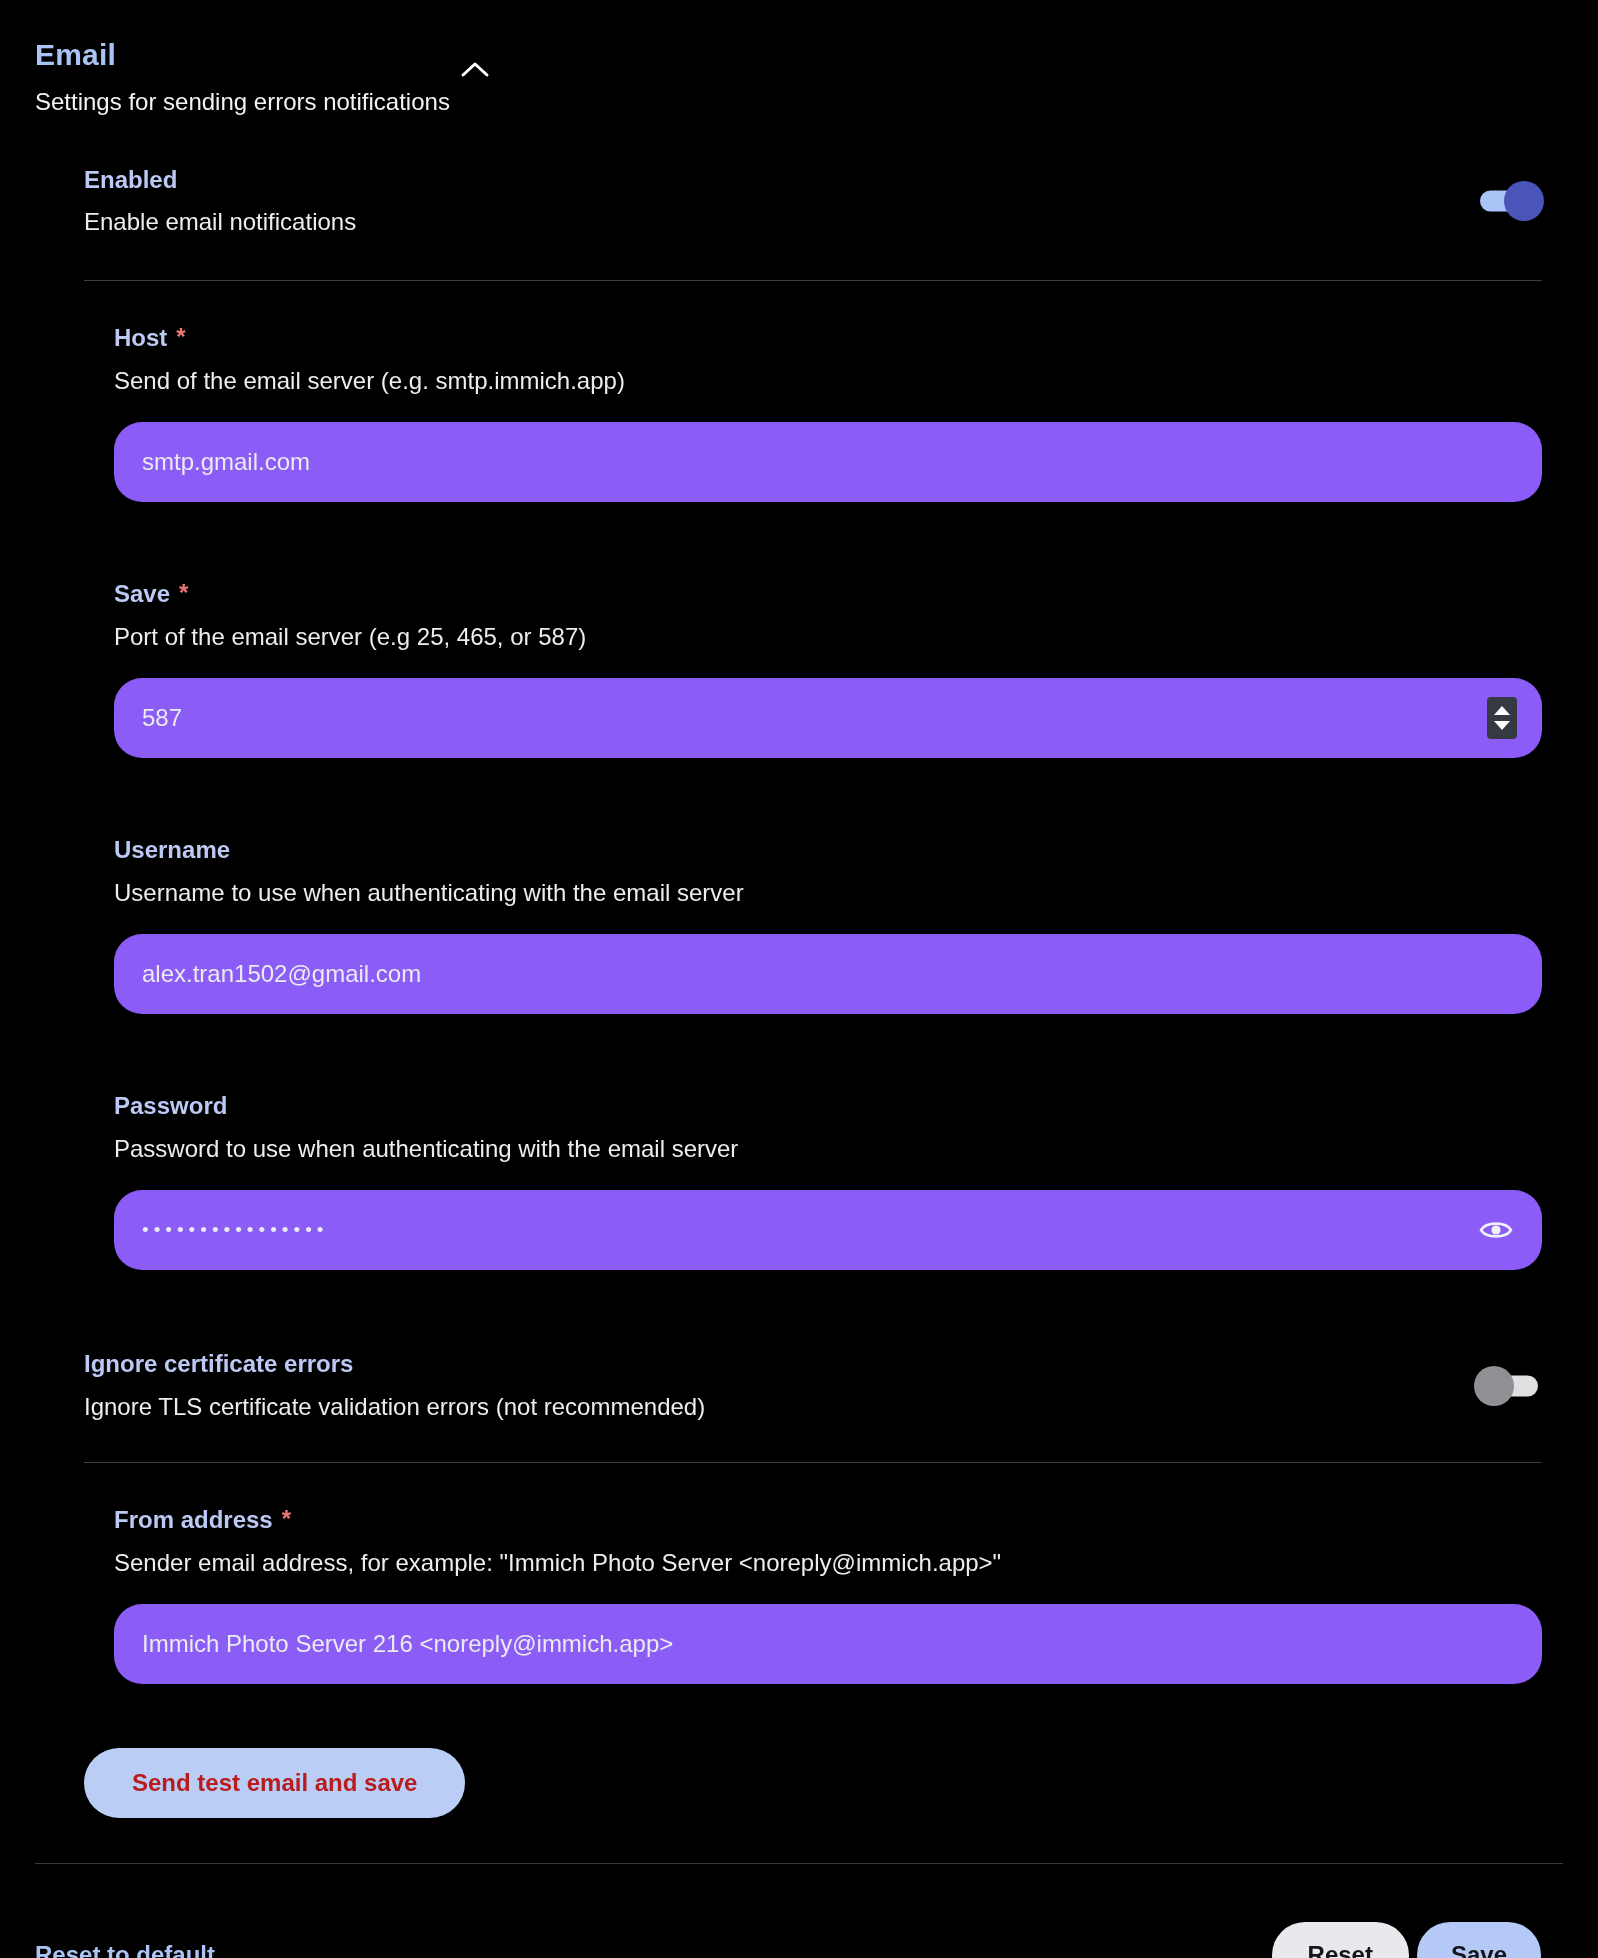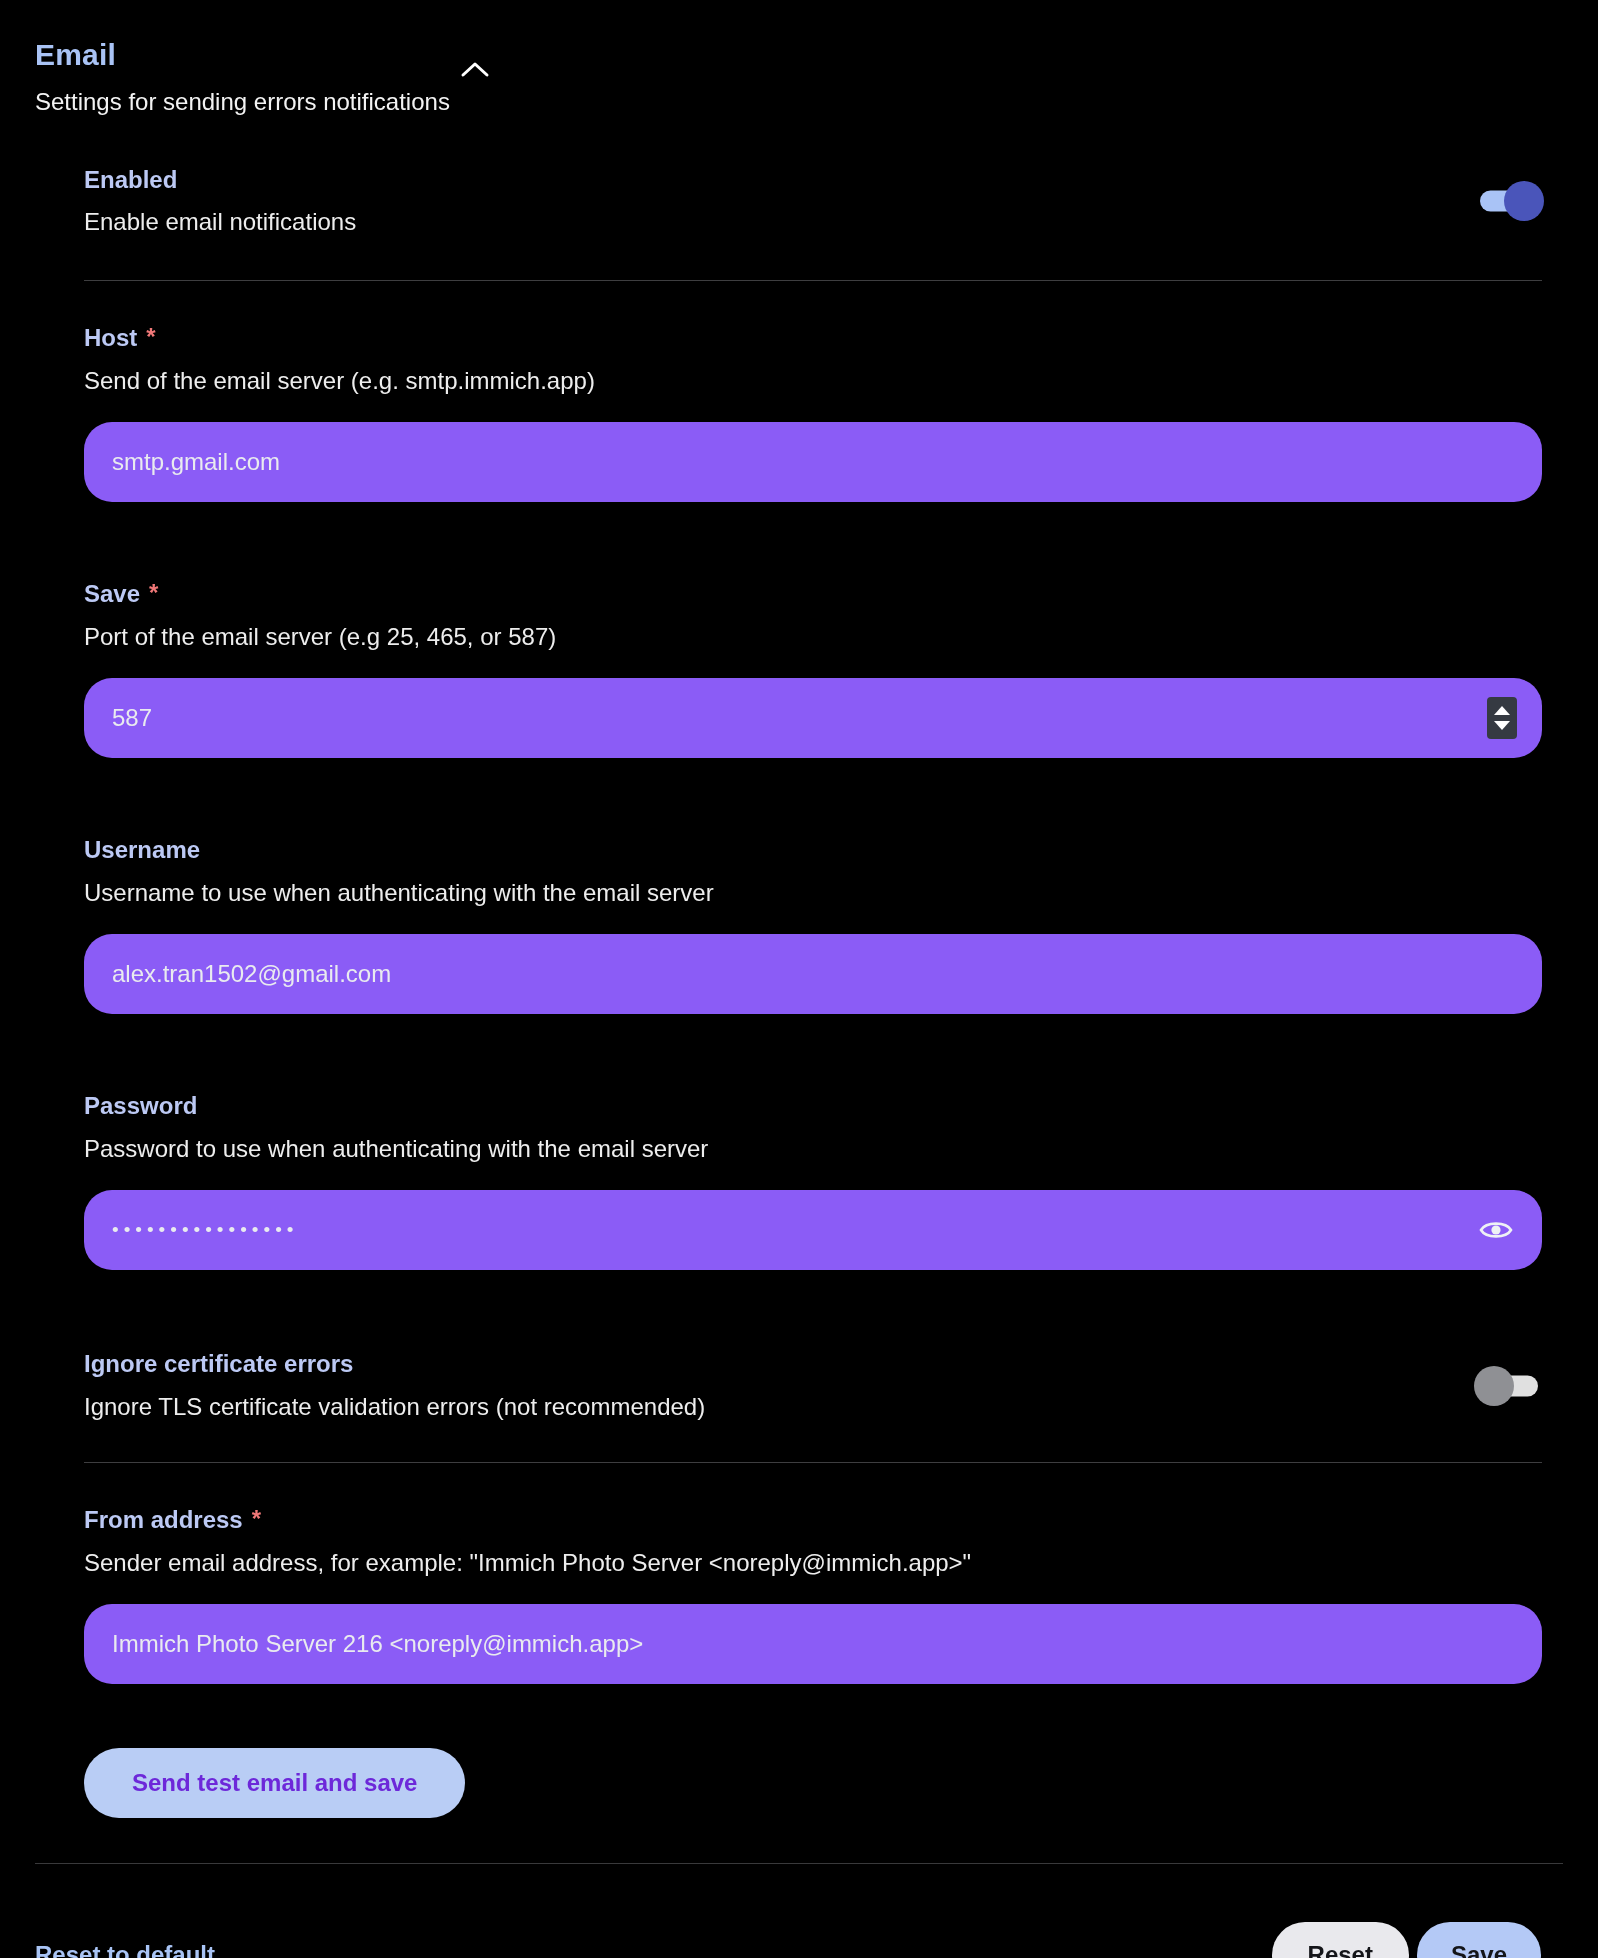--- a/index.html
+++ b/index.html
@@ -67,21 +67,21 @@
   }
   .toggle-row.first { margin-top: 50px; }
   .toggle-row.later { margin-top: 80px; justify-content: space-between; }
 
   .divider {
     border: none;
     border-top: 1px solid #3e3e40;
     margin: 43px 0 0 0;
   }
 
-  .group { margin-top: 78px; }
+  .group { margin-top: 78px; margin-left: 30px; }
   .group.after-divider { margin-top: 43px; }
 
   .input-wrap { position: relative; margin-top: 26px; }
   .text-input {
     display: block;
     width: 100%;
     height: 80px;
     background: #8b5cf6;
     border: none;
     outline: none;
@@ -164,21 +164,21 @@
   .toggle.off .track { background: #e0e0e0; }
   .toggle.off .knob  { left: -4px; background: #8f9094; }
 
   .test-btn {
     margin-top: 64px;
     height: 70px;
     padding: 0 48px;
     border: none;
     border-radius: 35px;
     background: #b9cdf5;
-    color: #6d28d9;
+    color: #b91c1c;
     font-size: 24px;
     font-weight: 600;
     font-family: "Liberation Sans", "DejaVu Sans", sans-serif;
     cursor: pointer;
   }
 
   .footer-divider {
     border: none;
     border-top: 1px solid #39393b;
     margin: 45px 0 0 0;

